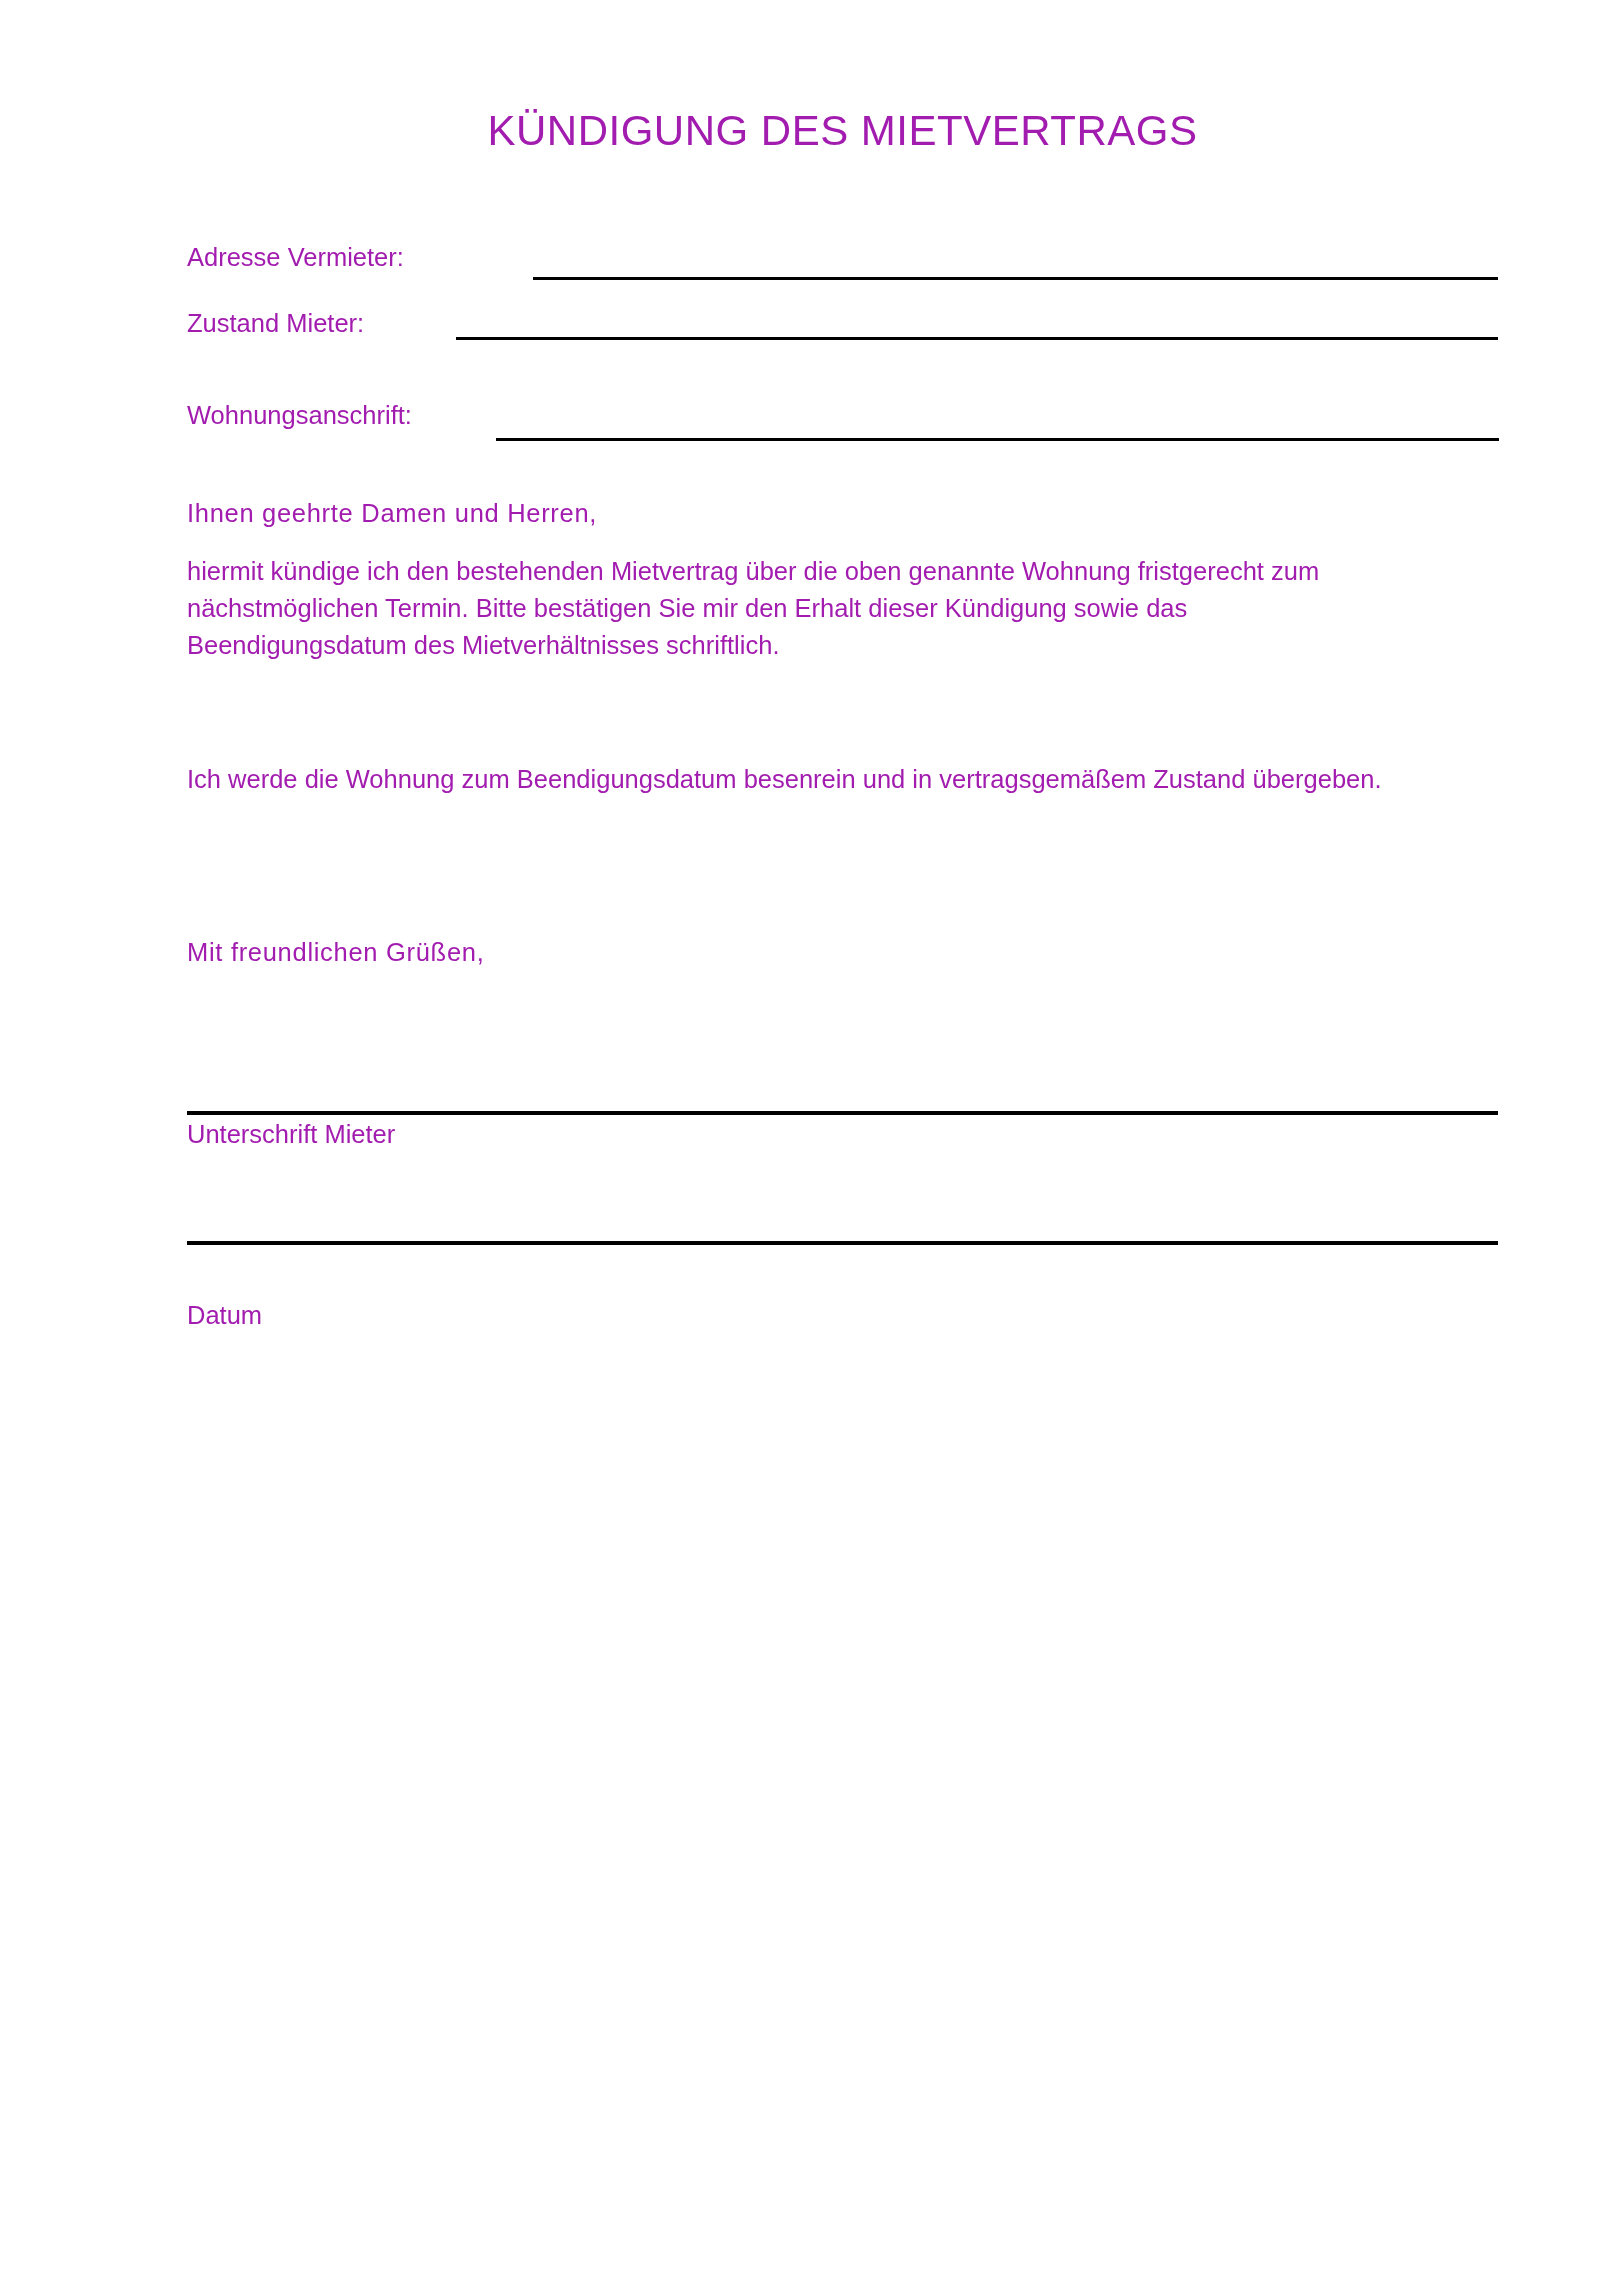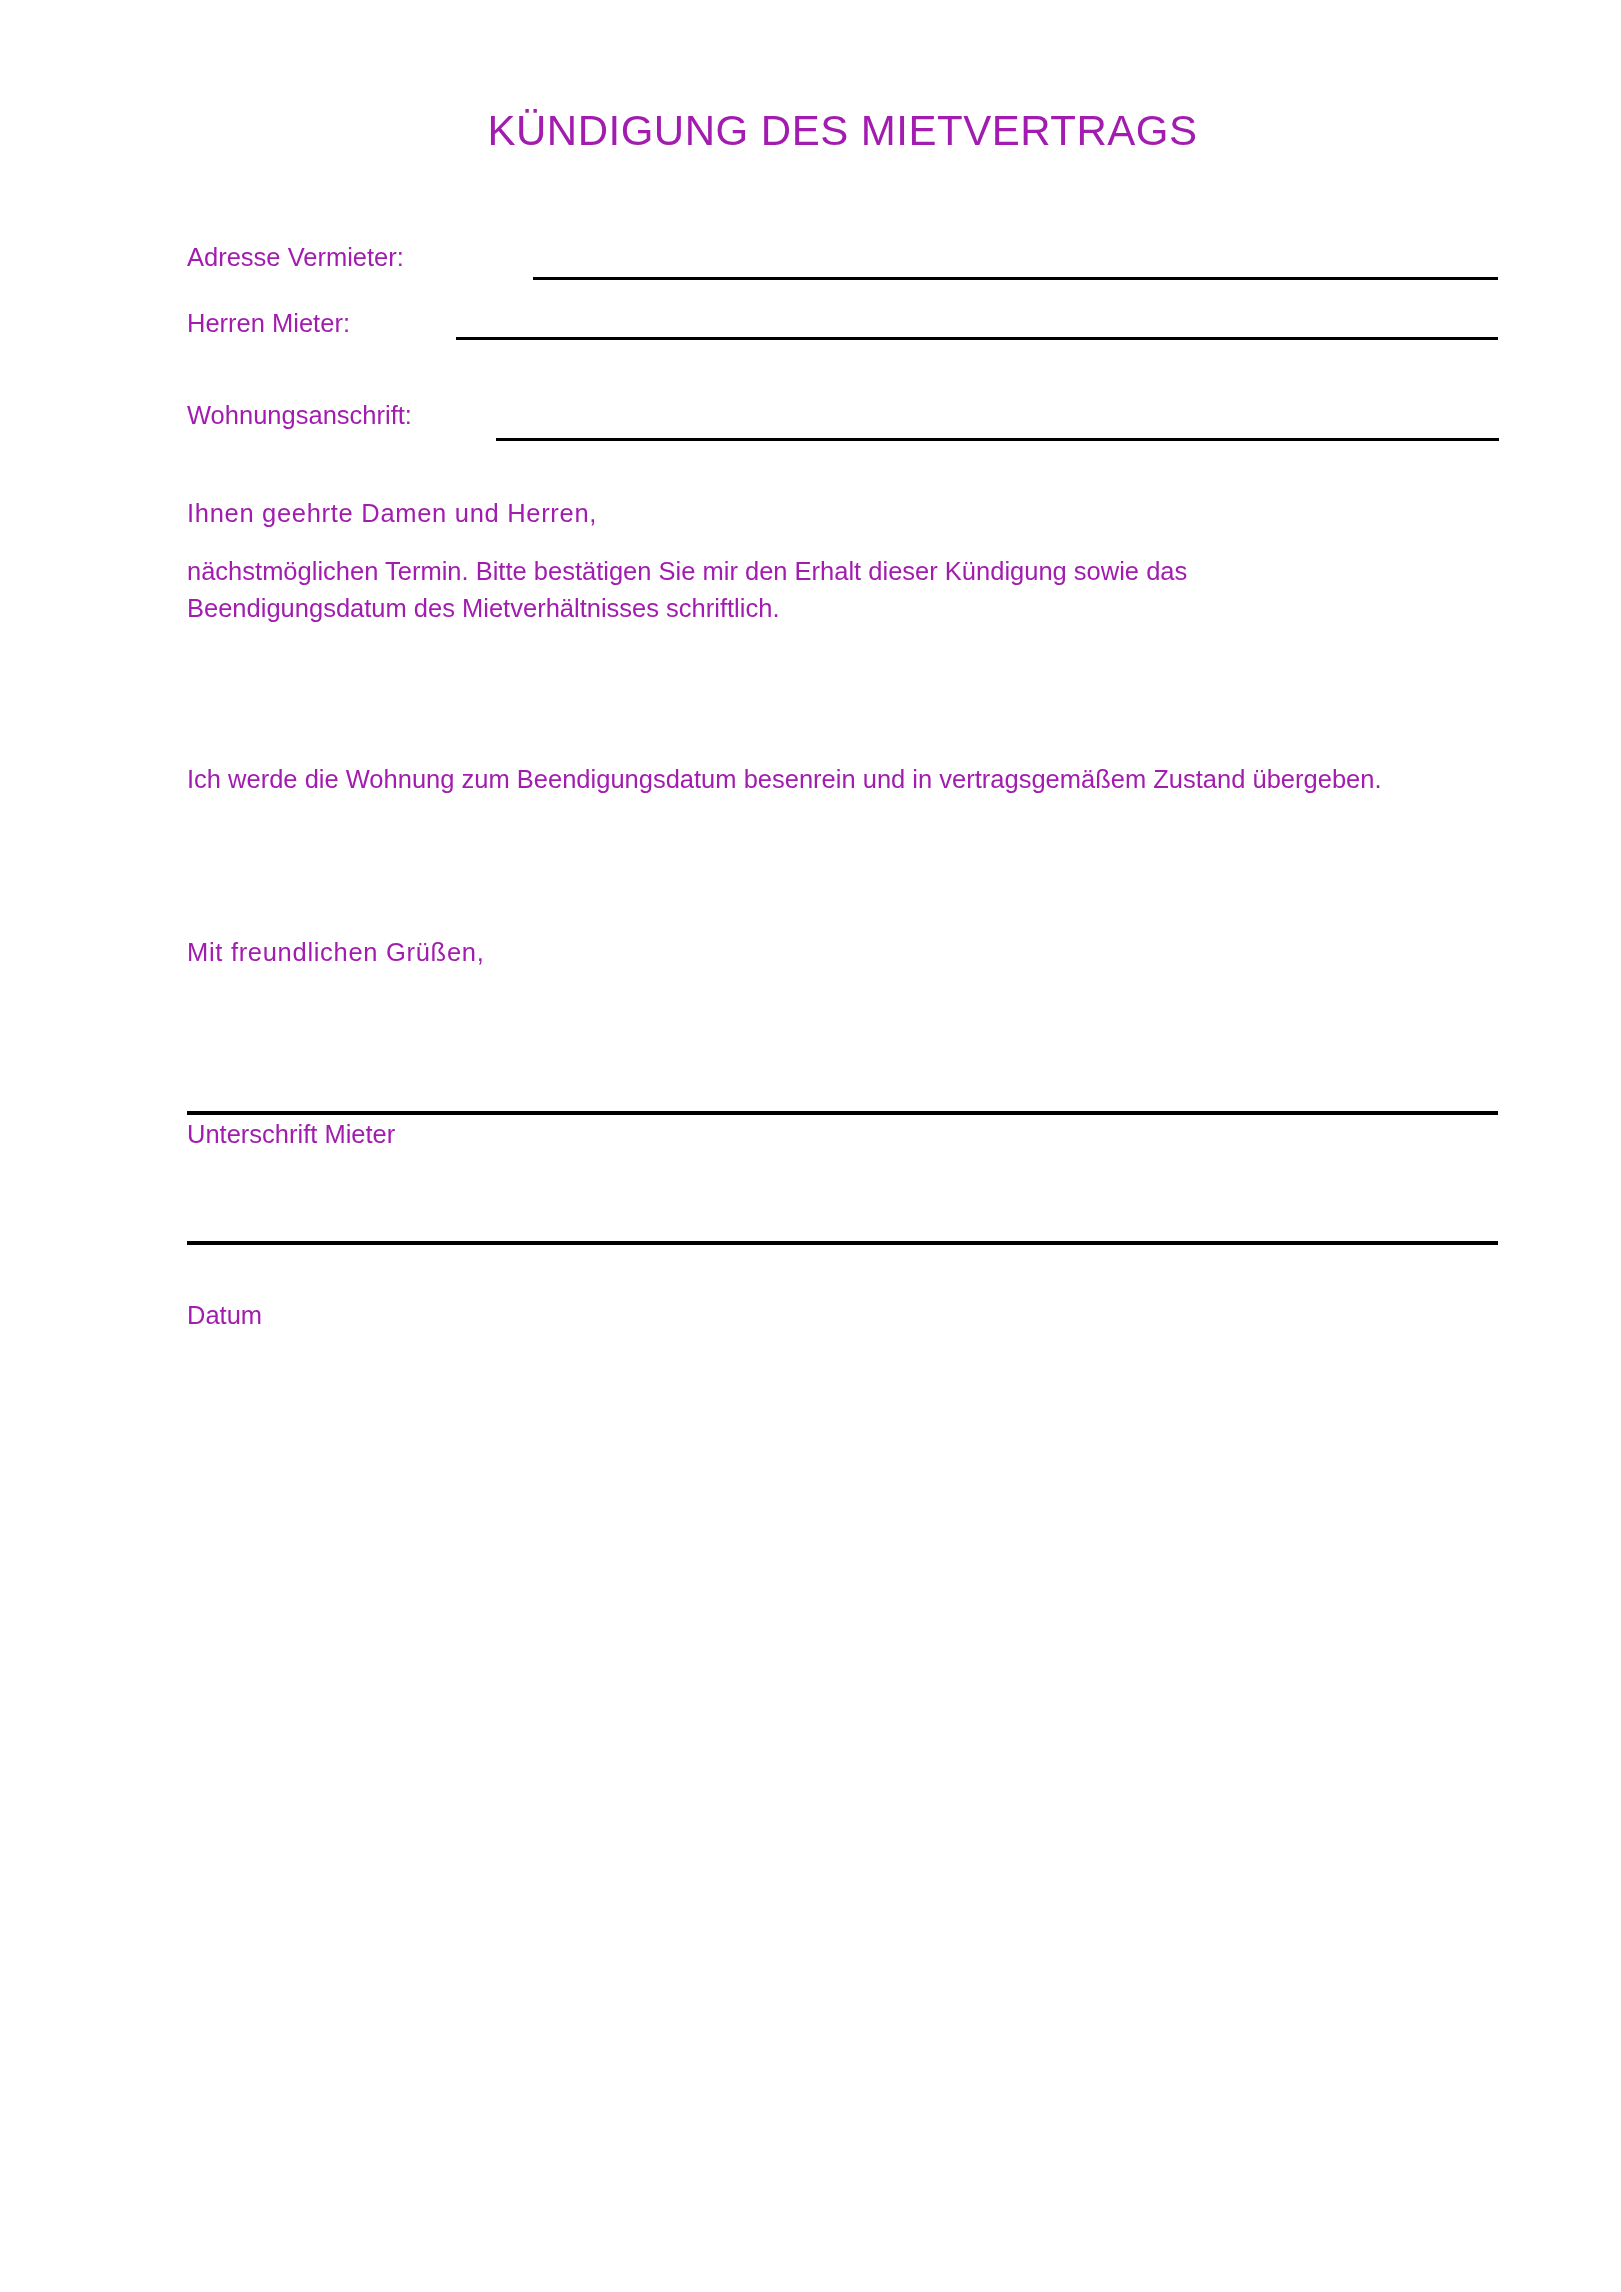--- a/index.html
+++ b/index.html
@@ -62,29 +62,30 @@
 </head>
 <body>
 
 <div class="page">
 
   <h1 class="title">KÜNDIGUNG DES MIETVERTRAGS</h1>
 
   <div class="label" style="top:245px">Adresse Vermieter:</div>
   <div class="fill-line" style="top:277px;left:501px;width:965px"></div>
 
-  <div class="label" style="top:311px">Herren Mieter:</div>
+  <div class="label" style="top:311px">Zustand Mieter:</div>
   <div class="fill-line" style="top:337px;left:424px;width:1042px"></div>
 
   <div class="label" style="top:403px">Wohnungsanschrift:</div>
   <div class="fill-line" style="top:438px;left:464px;width:1003px"></div>
 
   <div class="text-block tracked" style="top:495px">Ihnen geehrte Damen und Herren,</div>
 
   <div class="text-block" style="top:553px">
+    <div>hiermit kündige ich den bestehenden Mietvertrag über die oben genannte Wohnung fristgerecht zum</div>
     <div>nächstmöglichen Termin. Bitte bestätigen Sie mir den Erhalt dieser Kündigung sowie das</div>
     <div>Beendigungsdatum des Mietverhältnisses schriftlich.</div>
   </div>
 
   <div class="text-block" style="top:761px">
     <div>Ich werde die Wohnung zum Beendigungsdatum besenrein und in vertragsgemäßem Zustand übergeben.</div>
   </div>
 
   <div class="text-block tracked" style="top:934px">Mit freundlichen Grüßen,</div>
 

